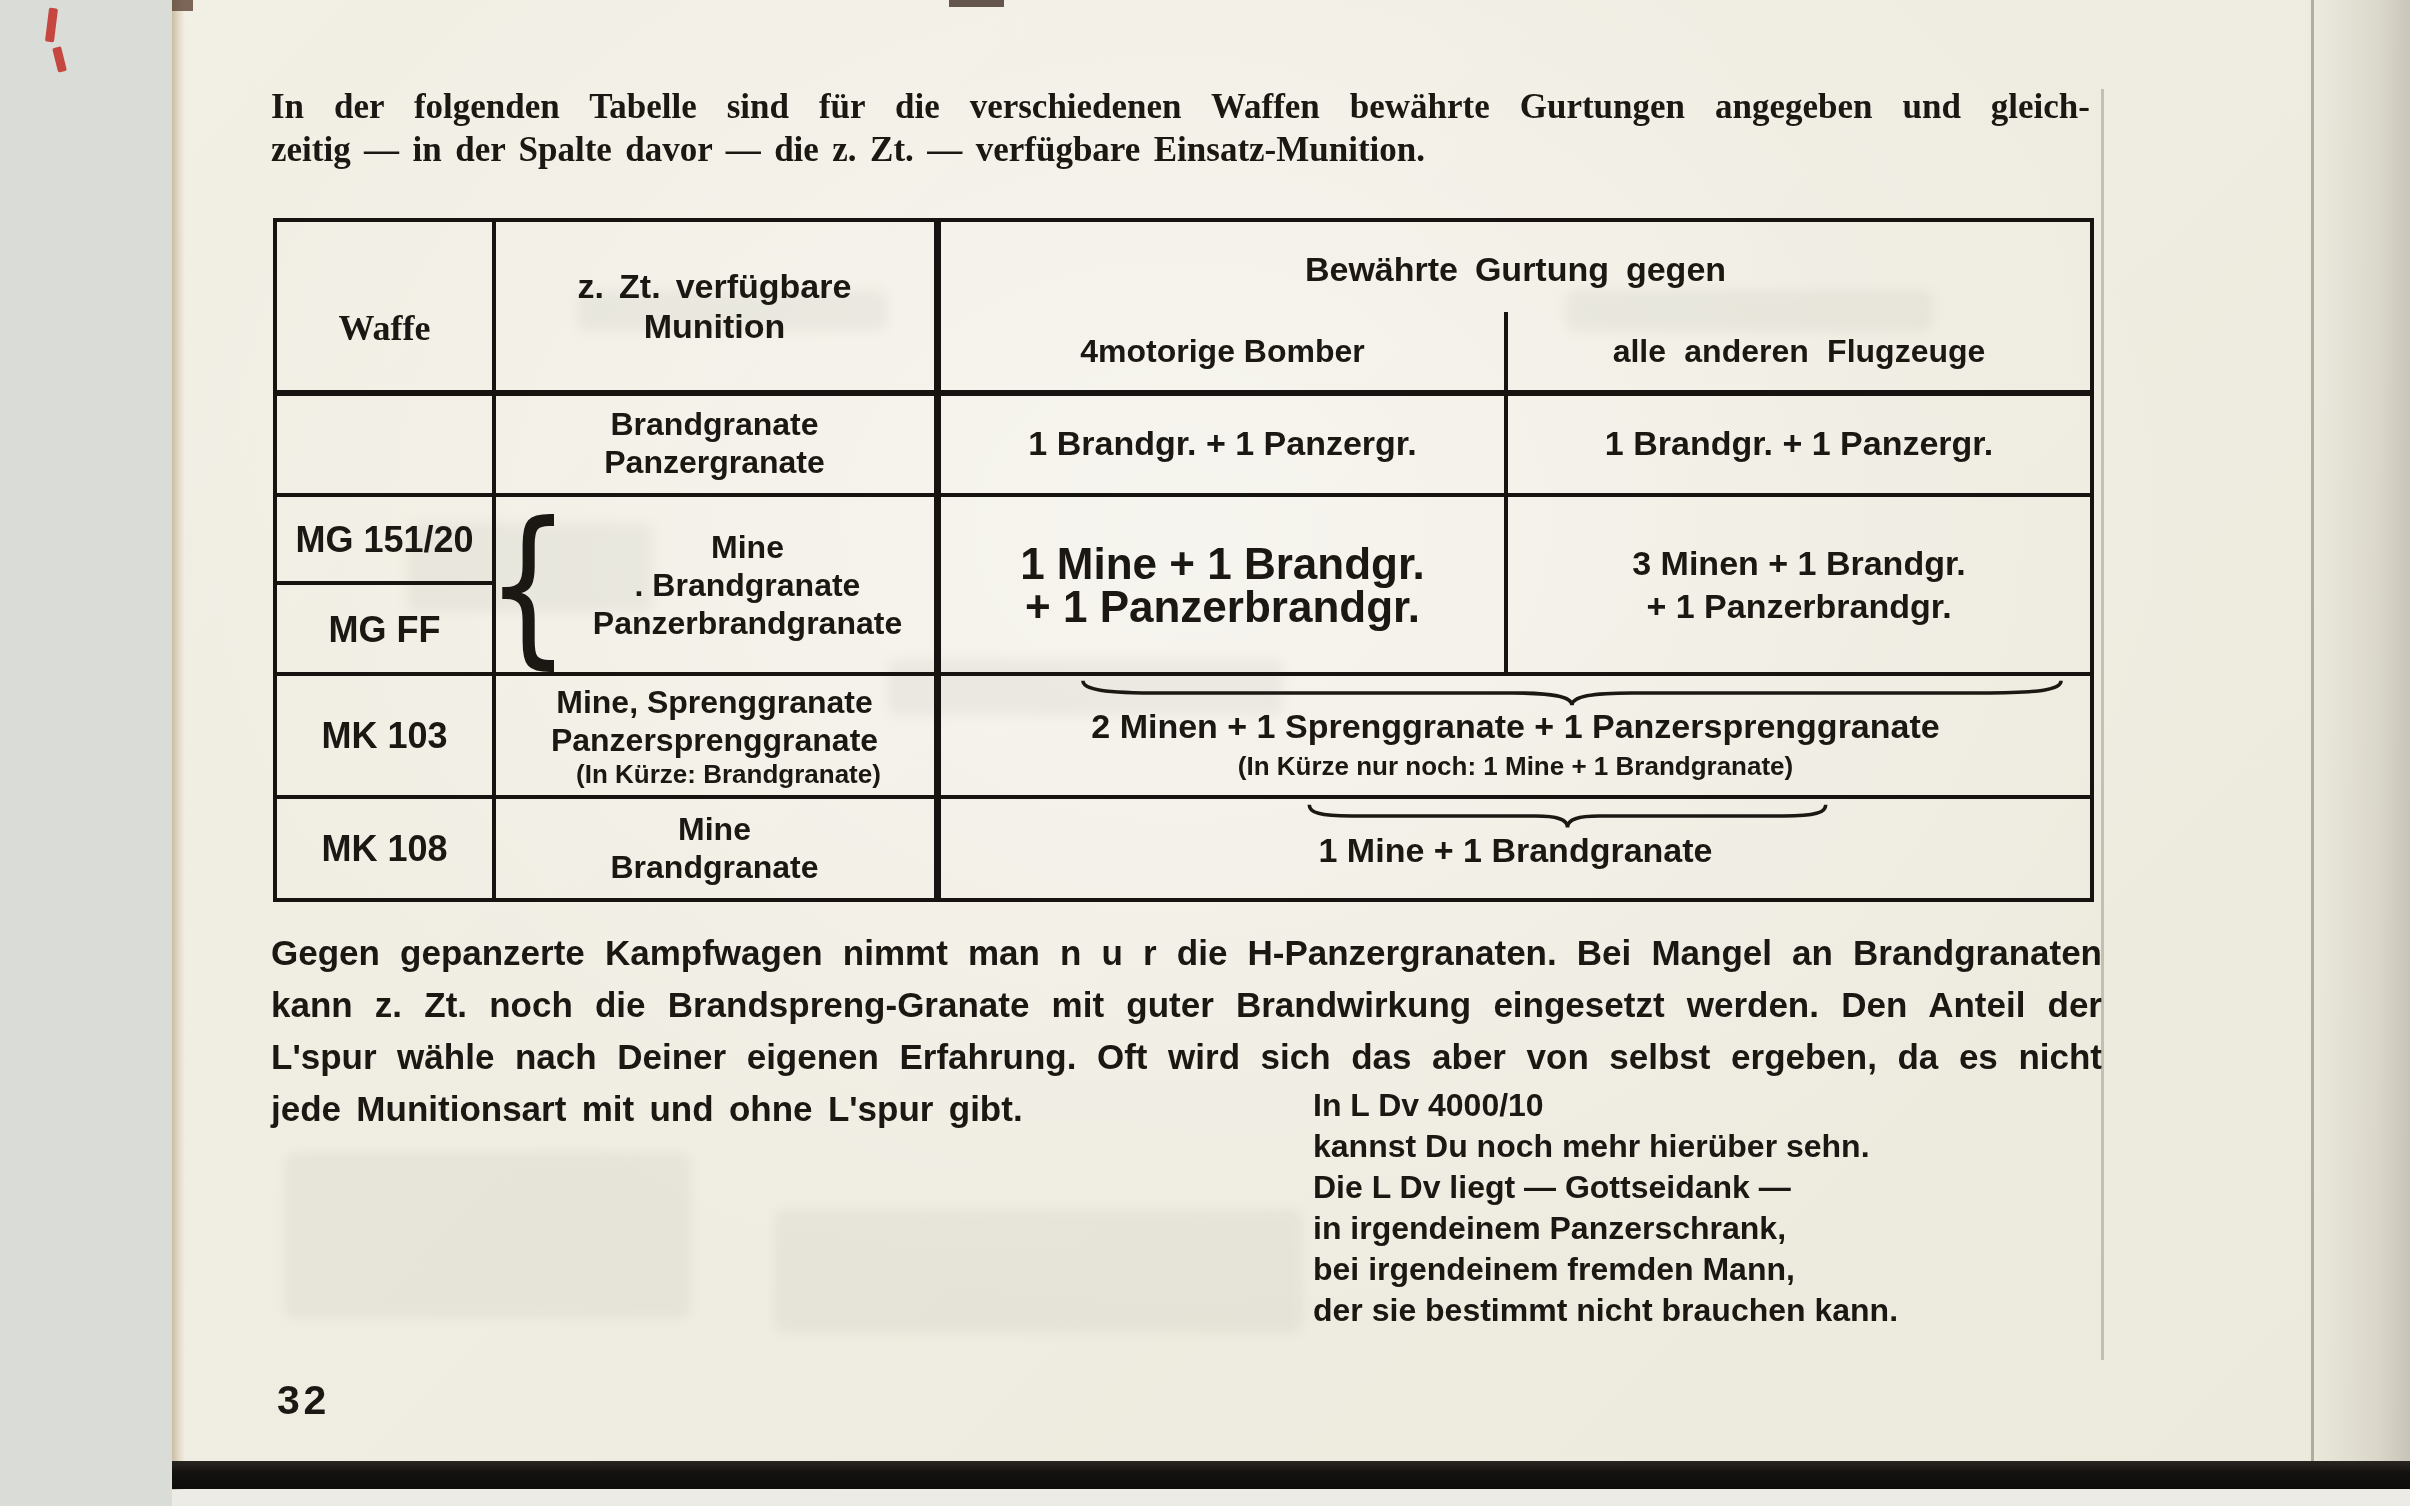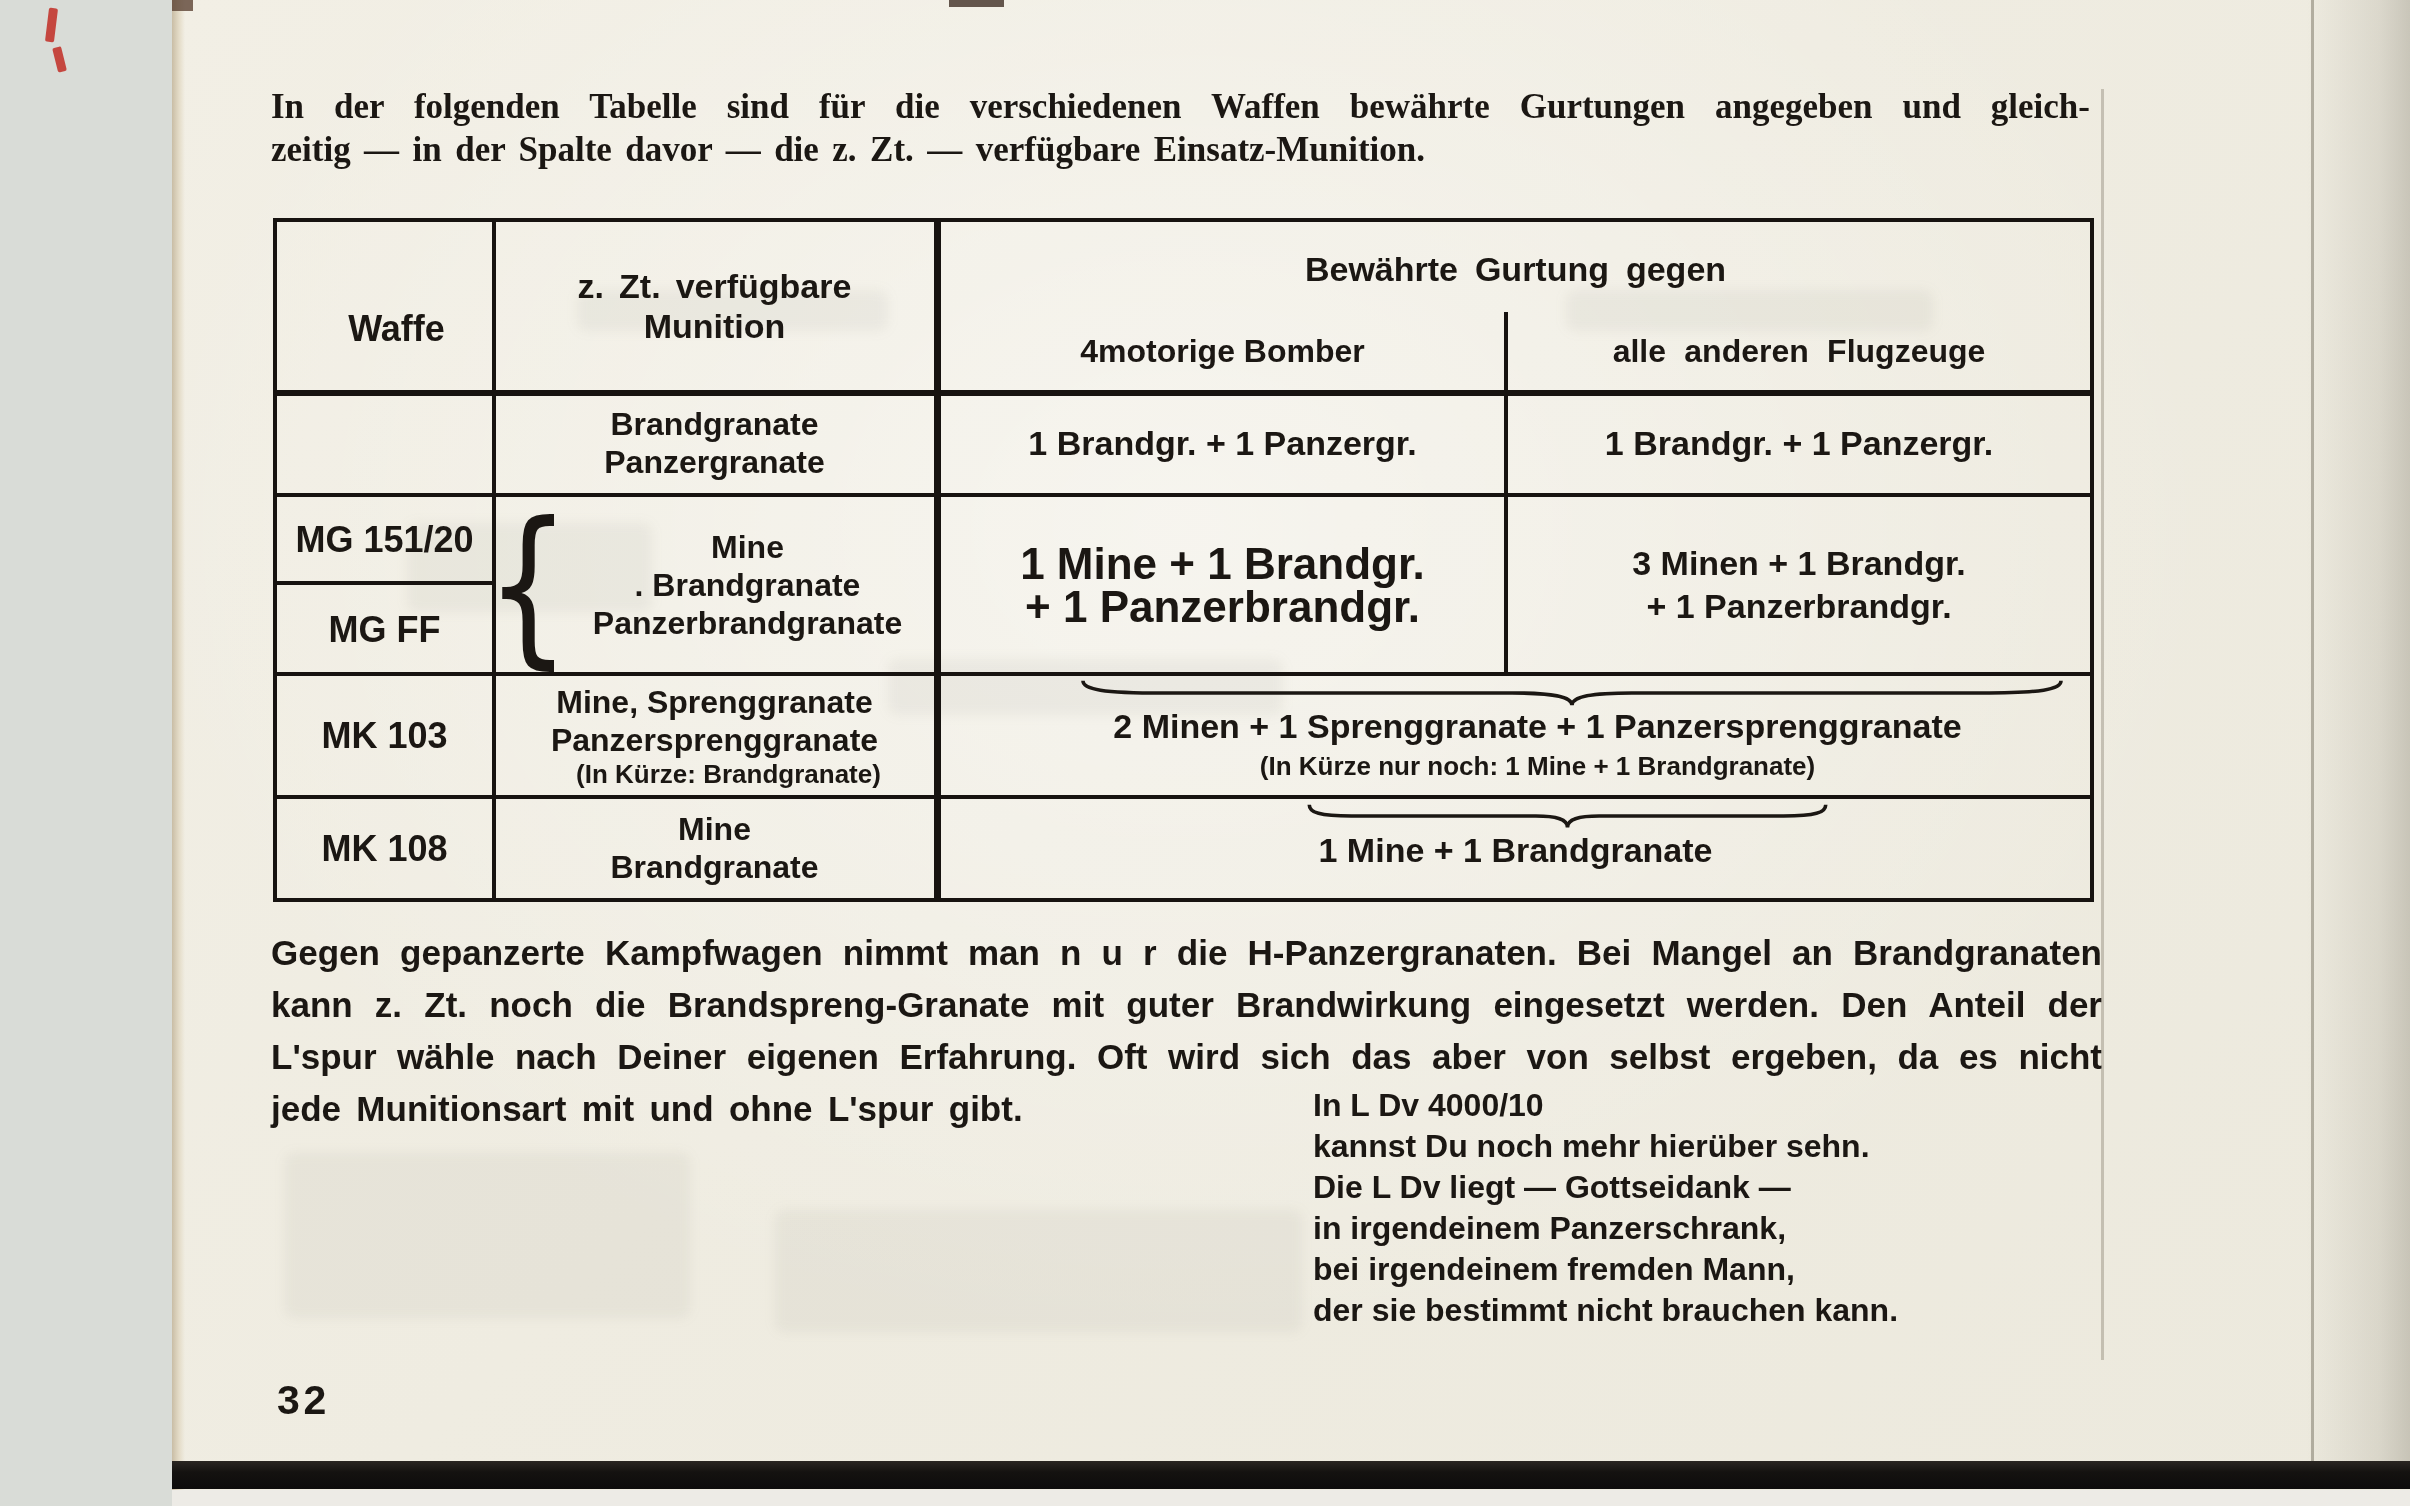--- a/index.html
+++ b/index.html
@@ -45,21 +45,21 @@
   .h-r23{left:0;top:450px;width:1813px;height:3.8px;}
   .h-r4{left:0;top:573px;width:1813px;height:3.8px;}
 
   .cell{position:absolute;display:flex;flex-direction:column;align-items:center;justify-content:center;
         text-align:center;font-weight:700;}
   .fs38{font-size:36px;line-height:43px;}
   .fs36{font-size:34px;line-height:40px;}
   .fs34{font-size:32px;line-height:38px;}
   .fs28{font-size:26px;line-height:30px;margin-left:28px;}
 
-  .c-waffe-h{left:12px;top:0;width:215px;height:212px;}
+  .c-waffe-h{left:0;top:0;width:215px;height:212px;font-family:Liberation Serif, serif;}
   .c-mun-h{left:218px;top:0;width:439px;height:168px;word-spacing:5.6px;}
   .c-gurt-h{left:664px;top:5.6px;width:1149px;height:83px;word-spacing:7.5px;}
   .c-bomb-h{left:664px;top:90px;width:563px;height:77px;}
   .c-and-h{left:1231px;top:90px;width:582px;height:77px;word-spacing:9.4px;}
 
   .c-r1-w{left:0;top:171px;width:215px;height:100px;}
   .c-r1-a{left:218px;top:171px;width:439px;height:100px;}
   .c-r1-b{left:664px;top:171px;width:563px;height:100px;}
   .c-r1-o{left:1231px;top:171px;width:582px;height:100px;}
 
@@ -68,21 +68,21 @@
   .brace-left{position:absolute;left:218px;top:275px;width:66px;height:175px;
         display:flex;align-items:center;justify-content:center;
         font-family:"DejaVu Sans",sans-serif;font-weight:400;font-size:134px;
         transform:scale(1.0,1.28);transform-origin:center;}
   .c-sh-a{left:284px;top:275px;width:373px;height:175px;}
   .c-sh-b{left:664px;top:275px;width:563px;height:175px;font-size:44px;line-height:43px;}
   .c-sh-o{left:1231px;top:275px;width:582px;height:175px;font-size:34px;line-height:43px;}
 
   .c-r4-w{left:0;top:454px;width:215px;height:119px;}
   .c-r4-a{left:218px;top:454px;width:439px;height:119px;}
-  .combo4{position:absolute;left:664px;top:454px;width:1149px;height:119px;padding-left:44px;}
+  .combo4{position:absolute;left:664px;top:454px;width:1149px;height:119px;}
   .combo4 .hbrace{position:absolute;left:132px;top:2.8px;width:998px;height:28px;}
   .combo4 .l1{position:absolute;left:0;top:31px;width:100%;text-align:center;font-size:34px;font-weight:700;}
   .combo4 .l2{position:absolute;left:0;top:75px;width:100%;text-align:center;font-size:26px;font-weight:700;}
 
   .c-r5-w{left:0;top:576px;width:215px;height:100px;}
   .c-r5-a{left:218px;top:576px;width:439px;height:100px;}
   .combo5{position:absolute;left:664px;top:576px;width:1149px;height:100px;}
   .combo5 .hbrace{position:absolute;left:363px;top:4.7px;width:527px;height:26px;}
   .combo5 .l1{position:absolute;left:0;top:33px;width:100%;text-align:center;font-size:34px;font-weight:700;}
 

